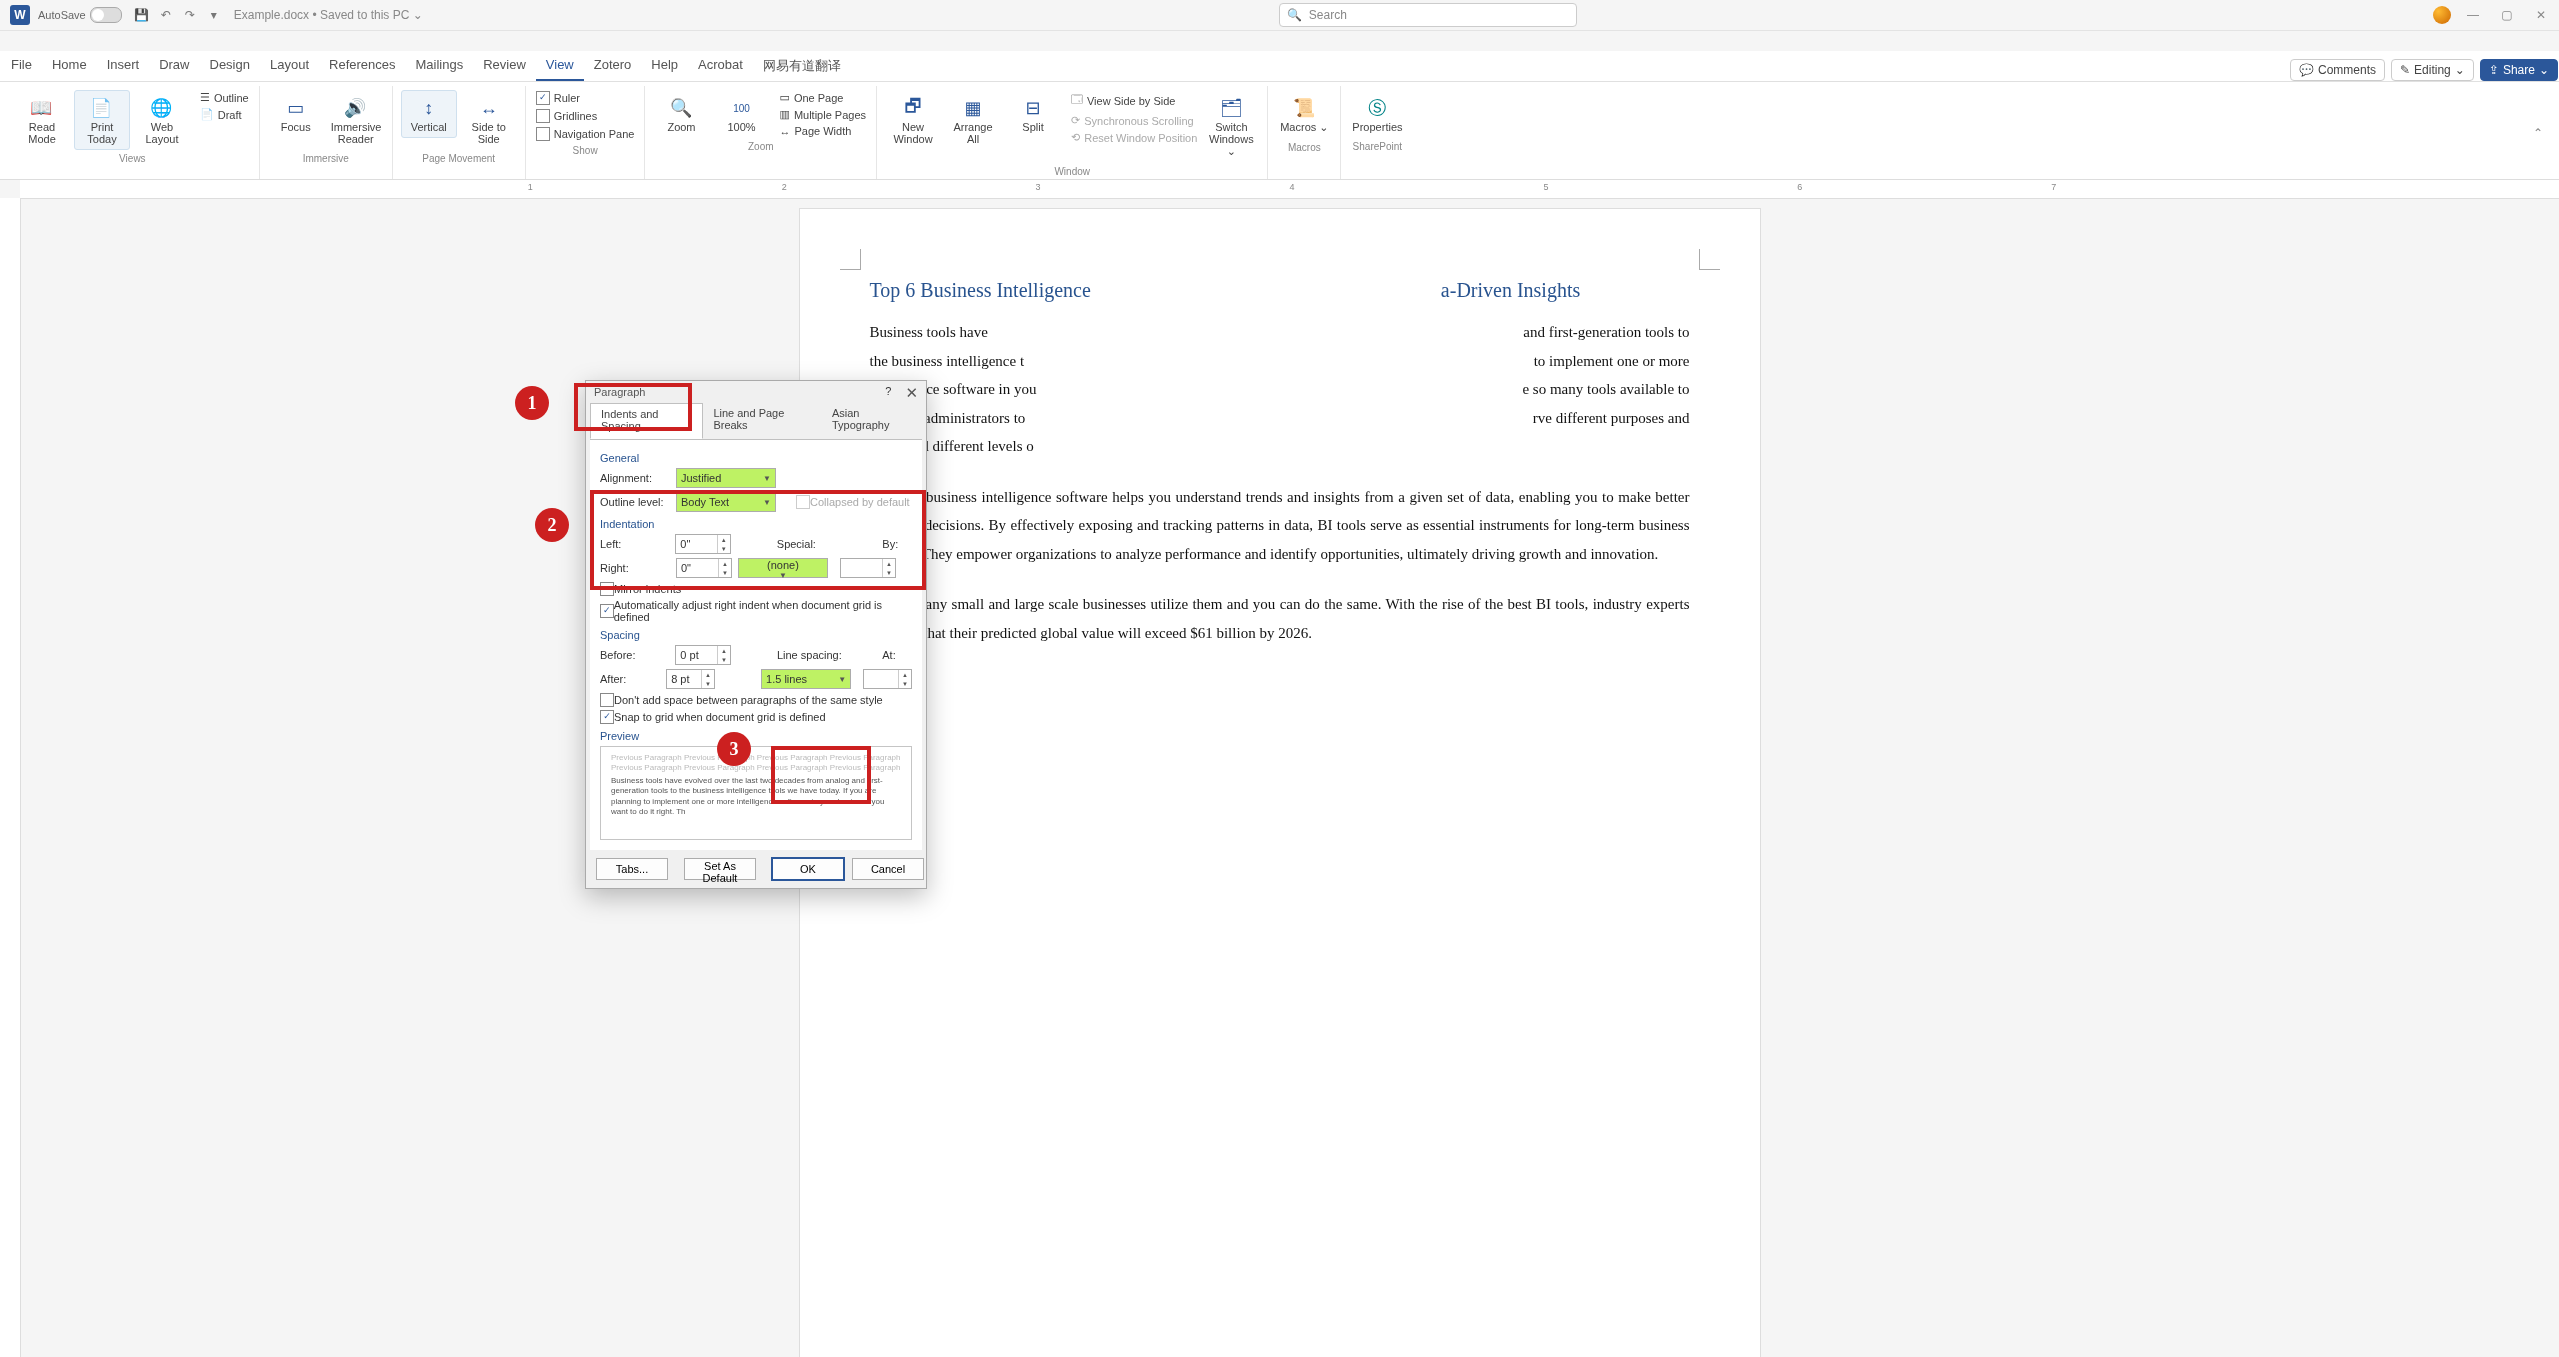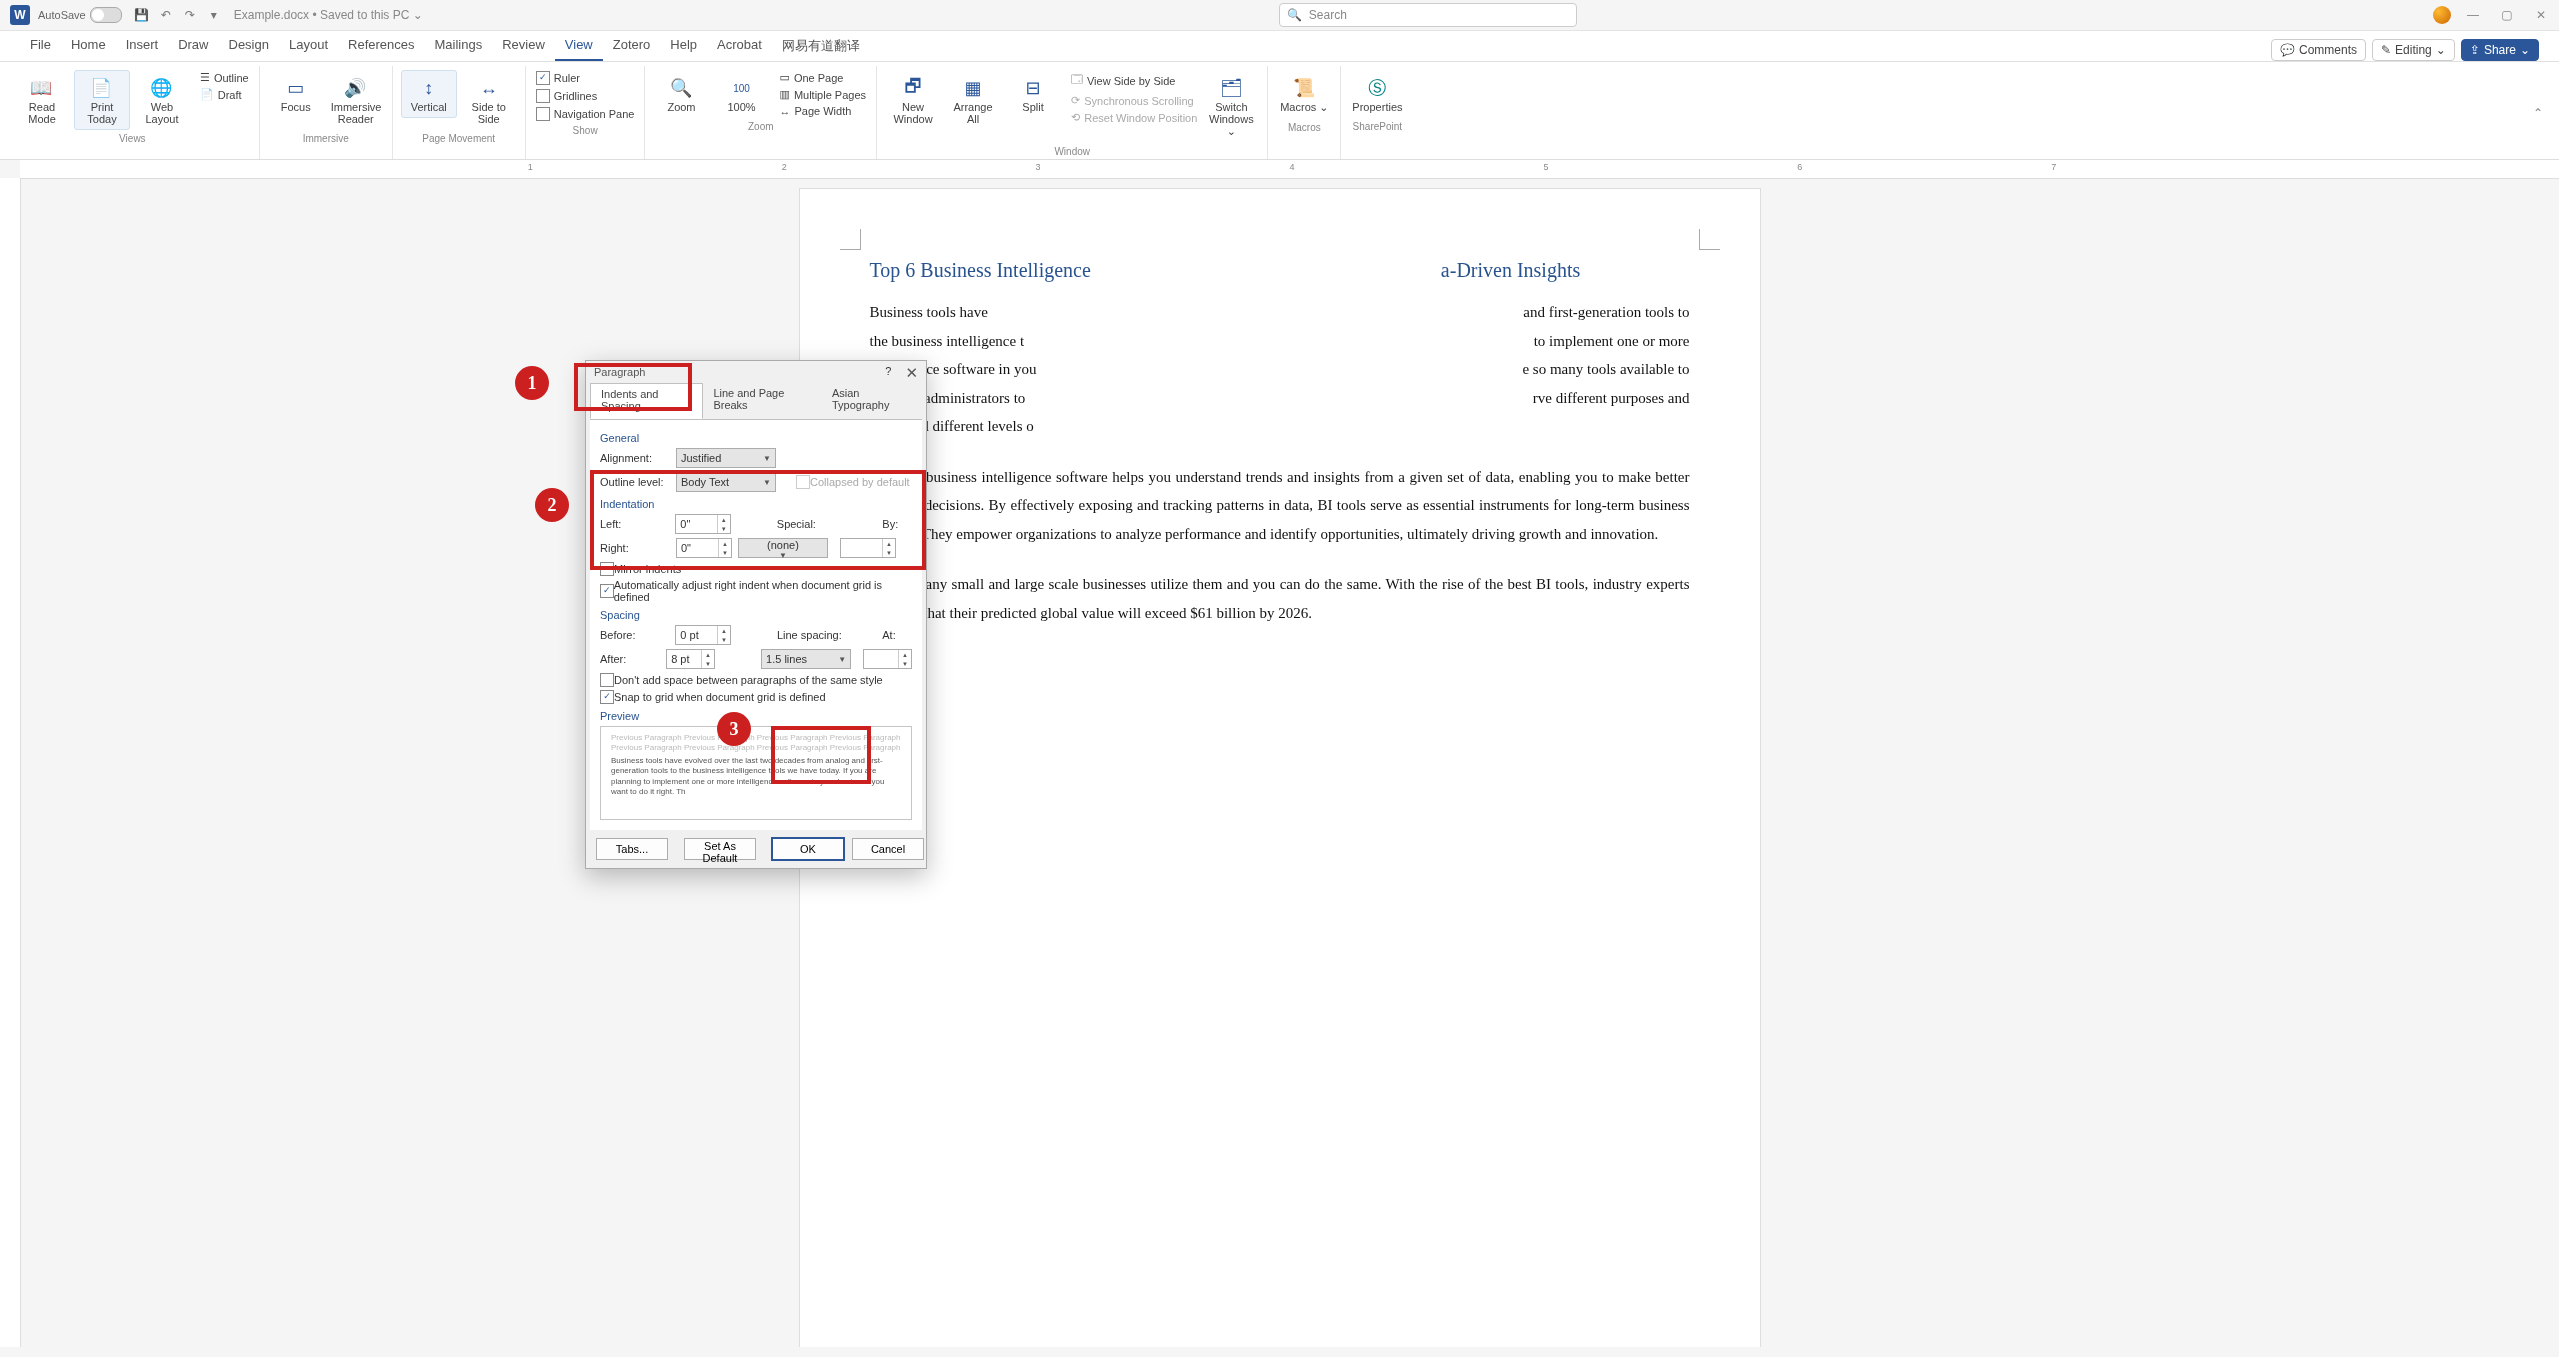--- a/index.html
+++ b/index.html
@@ -10,21 +10,21 @@
   .toggle{ width:30px; height:14px; border:1px solid #aaa; border-radius:7px; margin-right:8px; position:relative; background:#ddd;}
   .toggle::after{content:""; position:absolute; width:12px; height:12px; background:#fff; border-radius:50%; top:1px; left:1px;}
   .qat-icon{ width:18px; height:18px; margin:0 3px; color:#777; display:flex; align-items:center; justify-content:center; font-size:12px;}
   .doc-title-area{ margin-left:8px; color:#888; font-size:12px;}
   .searchbox{ margin:0 auto; width:280px; height:22px; border:1px solid #ccc; border-radius:4px; background:#fff; display:flex; align-items:center; color:#888; padding:0 8px; font-size:12px;}
   .searchbox .mag{ margin-right:6px;}
   .win-controls{ margin-left:auto; display:flex; gap:18px; color:#888;}
   .win-controls .wc{ width:16px; text-align:center;}
   .avatar{ width:18px; height:18px; border-radius:50%; background:radial-gradient(circle at 30% 30%,#fb3,#c60); margin-right:14px;}
   
-  .menubar{ height:30px; background:#fff; display:flex; align-items:flex-end; padding:0 20px; border-bottom:1px solid #e0e0e0; font-size:13px;}
+  .menubar{ height:30px; background:#fff; display:flex; align-items:flex-end; padding:0 1px; border-bottom:1px solid #e0e0e0; font-size:13px;margin-top:20px;}
   .menubar .tab{ padding:6px 10px 6px 10px; color:#555; cursor:pointer;}
   .menubar .tab.active{ color:#2B579A; border-bottom:2px solid #2B579A; font-weight:500;}
   .menubar .spacer{ flex:1;}
   .menubar .right-btn{ border:1px solid #ccc; border-radius:4px; padding:3px 8px; margin-left:6px; color:#444; font-size:12px; display:flex; align-items:center; gap:4px; background:#fff;}
   .menubar .share-btn{ background:#2B579A; color:#fff; border:1px solid #2B579A;}
   
   .ribbon{ background:#fff; border-bottom:1px solid #ddd; display:flex; padding:4px 6px 0 6px;}
   .ribbon-group{ border-right:1px solid #e6e6e6; padding:4px 8px 2px 8px; display:flex; flex-direction:column; align-items:center;}
   .group-content{ display:flex; align-items:flex-start; gap:4px;}
   .big-btn{ width:50px; text-align:center; padding:4px 2px; font-size:11px; color:#444; border:1px solid transparent; border-radius:3px; cursor:pointer;}
@@ -51,21 +51,21 @@
   .dialog{ position:absolute; left:585px; top:200px; width:340px; background:#f0f0f0; border:1px solid #aaa; box-shadow:0 8px 24px rgba(0,0,0,0.25); font-size:11px; color:#333;}
   .dlg-title{ height:22px; display:flex; align-items:center; justify-content:space-between; padding:0 8px;}
   .dlg-close{ font-size:15px; color:#555; line-height:1; cursor:pointer;}
   .dlg-tabs{ display:flex; padding:0 4px;}
   .dlg-tab{ padding:4px 10px 6px 10px; font-size:11px; color:#444; cursor:pointer;}
   .dlg-tab.active{ background:#fff; border:1px solid #c0c0c0; border-bottom:1px solid #fff; }
   .dlg-body{ background:#fff; border-top:1px solid #c0c0c0; margin:0 4px; padding:6px 10px 10px 10px;}
   .sect-title{ color:#28538F; font-size:11px; margin:6px 0 4px 0;}
   .row{ display:flex; align-items:center; gap:6px; margin:4px 0;}
   .row label{ width:70px;}
-  .combo{ height:18px; border:1px solid #acacac; background:#e5e5e5; display:flex; align-items:center; justify-content:space-between; padding:0 4px; min-width:80px; font-size:11px;}
+  .combo{ height:18px; border:1px solid #acacac; background:#bef264; display:flex; align-items:center; justify-content:space-between; padding:0 4px; min-width:80px; font-size:11px;}
   .combo .caret{ font-size:8px; color:#555;}
   .spin{ height:18px; border:1px solid #acacac; background:#fff; display:flex; align-items:center; width:50px; position:relative; padding-left:4px; font-size:11px;}
   .spin .spin-btns{ position:absolute; right:0; top:0; bottom:0; width:12px; border-left:1px solid #ccc; display:flex; flex-direction:column;}
   .spin .sb{ flex:1; font-size:6px; display:flex; align-items:center; justify-content:center; color:#555;}
   .chkline{ display:flex; align-items:center; margin:3px 0; font-size:11px;}
   .preview-box{ border:1px solid #c5c5c5; background:#fff; height:80px; margin-top:4px; padding:6px 10px; font-size:8px; color:#888; line-height:1.3;}
   .dlg-footer{ display:flex; justify-content:space-between; padding:8px 10px; gap:16px;}
   .btn{ min-width:72px; height:22px; border:1px solid #acacac; background:#fdfdfd; font-size:11px; cursor:pointer;}
   .btn.primary{ border:1px solid #2B579A; outline:1px solid #2B579A;}
   

